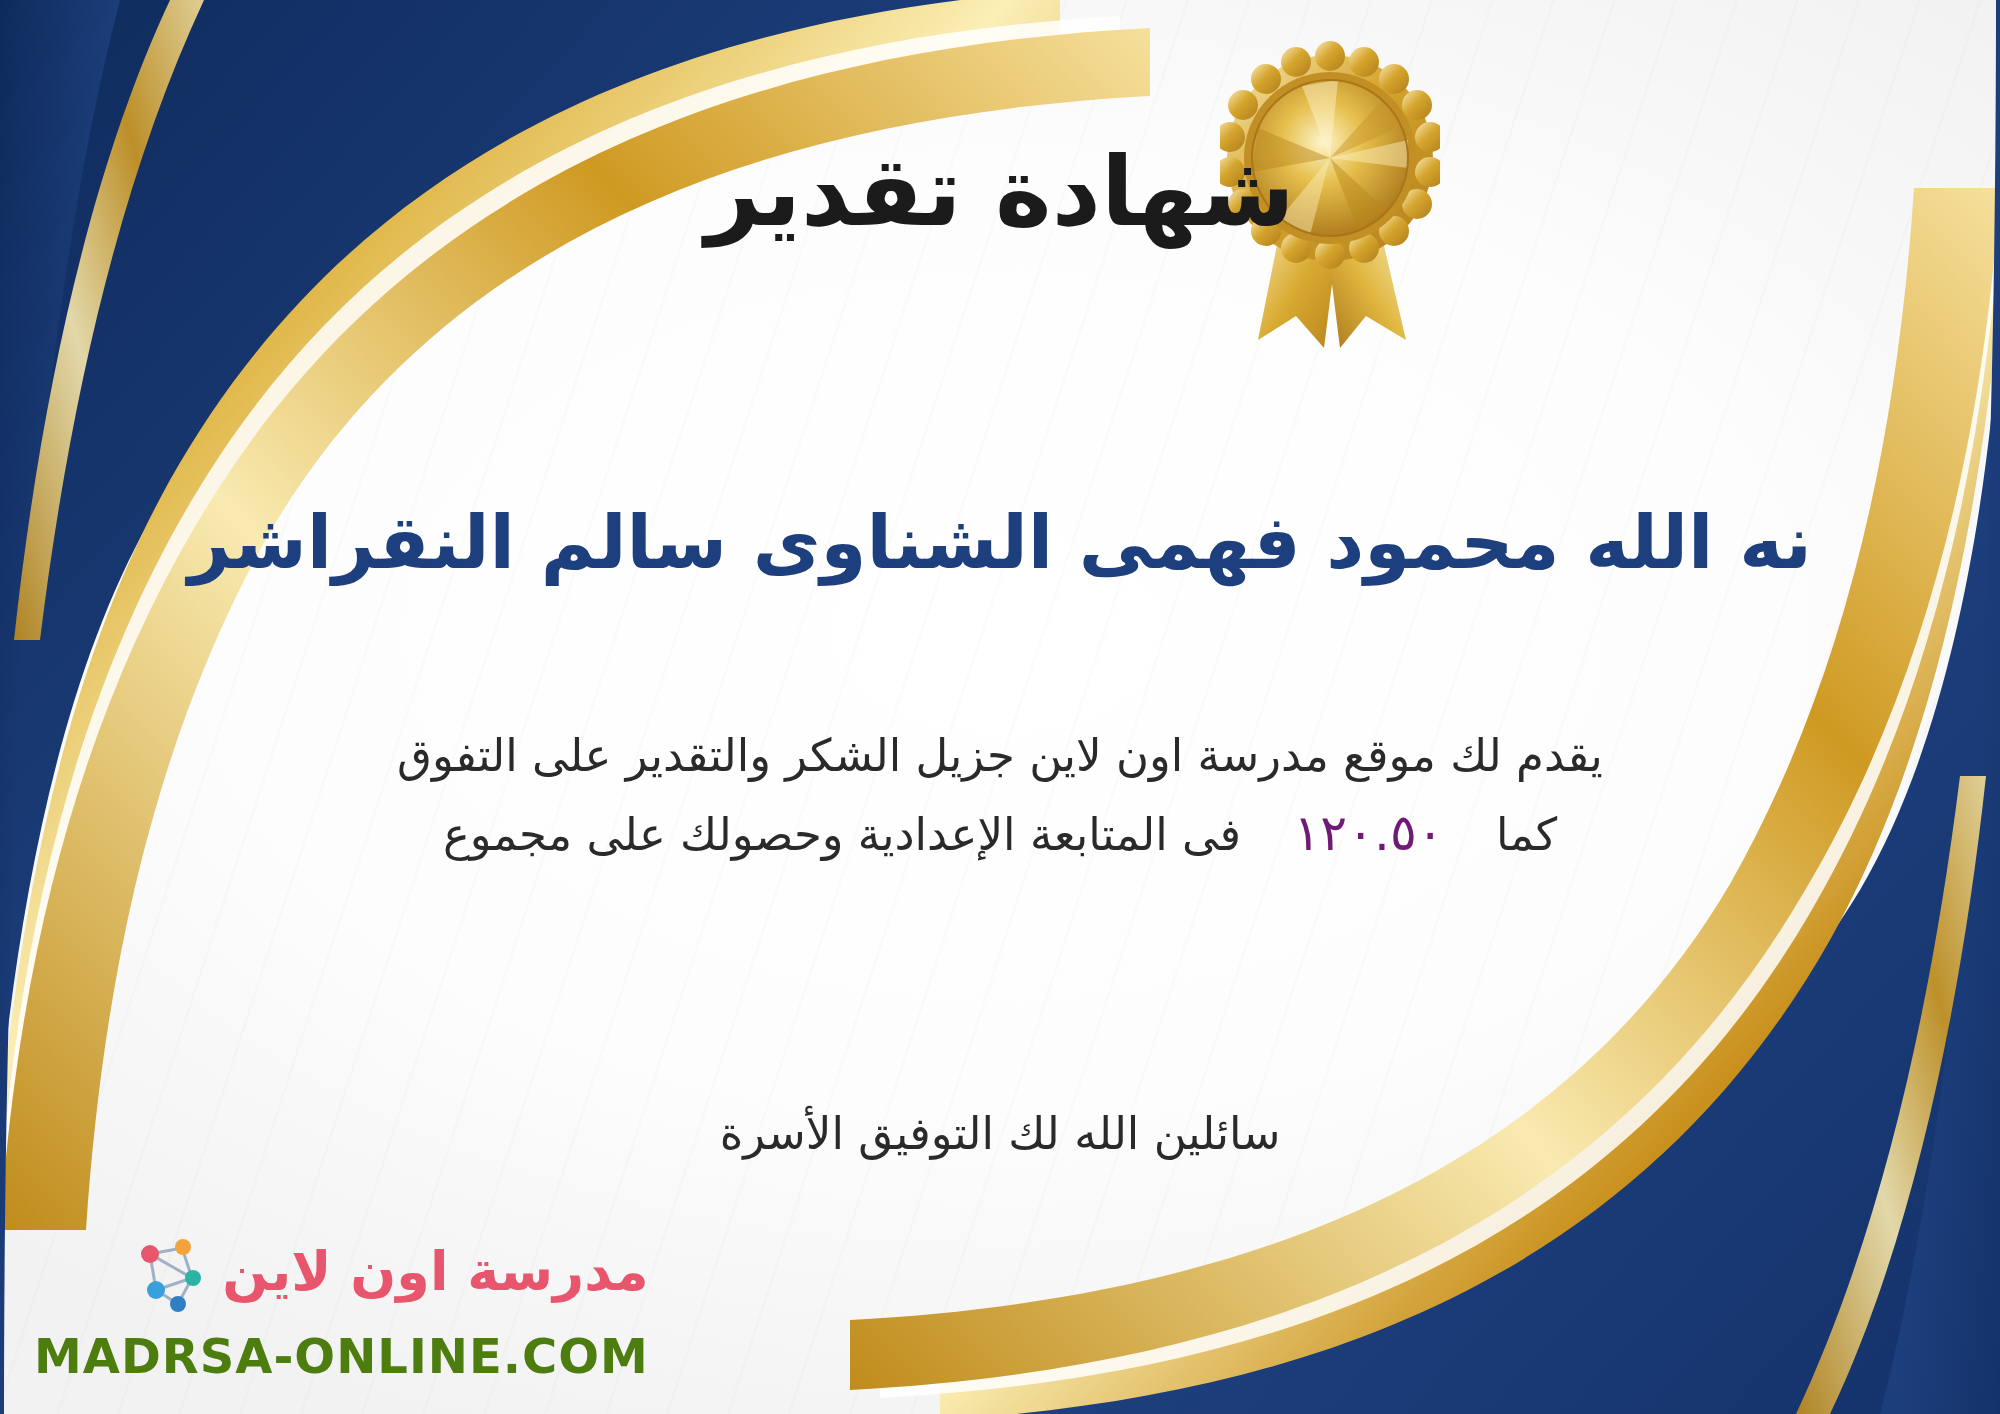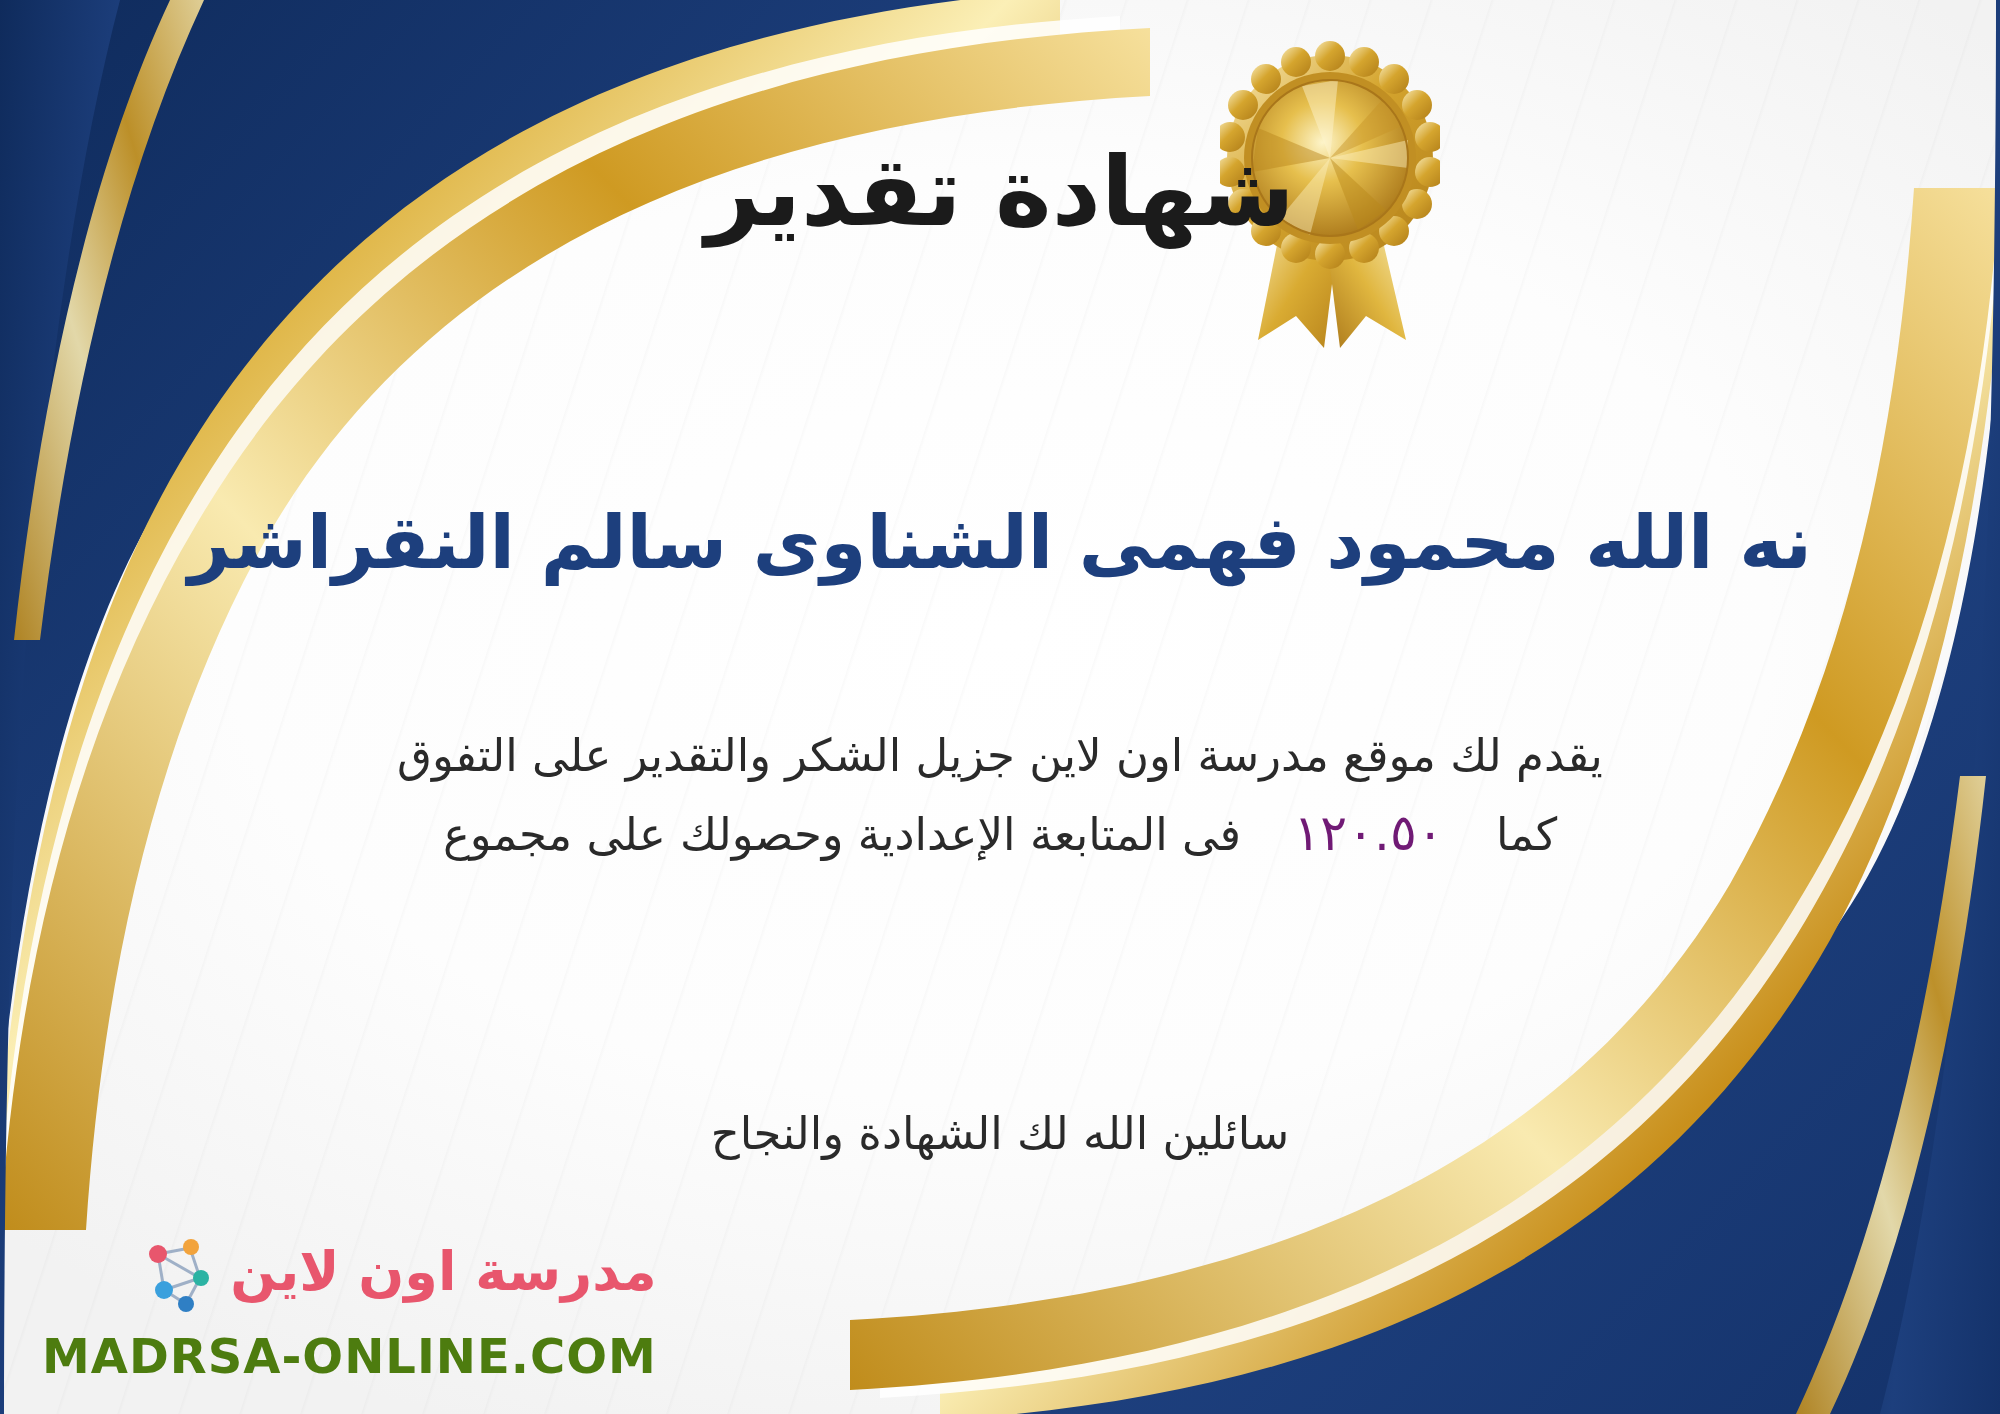--- a/index.html
+++ b/index.html
@@ -124,21 +124,20 @@
 
   
   .brand {
     position: absolute;
     left: 34px;
     bottom: 30px;
     display: flex;
     flex-direction: column;
     align-items: flex-start;
     direction: rtl;
-    margin-left: 8px;
   }
   .brand-row {
     display: flex;
     align-items: center;
     gap: 10px;
   }
   .brand-name {
     font-size: 54px;
     font-weight: 700;
     color: #e8566d;
@@ -304,21 +303,21 @@
 
     <div class="body-text">
       <span class="line">يقدم لك موقع مدرسة اون لاين جزيل الشكر  والتقدير على التفوق</span>
       <span class="line">
         <span>كما</span>
         <span class="score">١٢٠.٥٠</span>
         <span>فى المتابعة الإعدادية وحصولك على مجموع</span>
       </span>
     </div>
 
-    <div class="wish-text">سائلين الله لك الشهادة  والنجاح</div>
+    <div class="wish-text">سائلين الله لك التوفيق  الأسرة</div>
   </div>
 
   <div class="brand">
     <div class="brand-row">
       <span class="brand-name">مدرسة اون لاين</span>
       <span class="brand-mark">
         <svg viewBox="0 0 92 92" xmlns="http://www.w3.org/2000/svg">
           <g stroke="#9fb0c7" stroke-width="3" fill="none">
             <path d="M30,28 L62,22"></path>
             <path d="M30,28 L36,64"></path>

